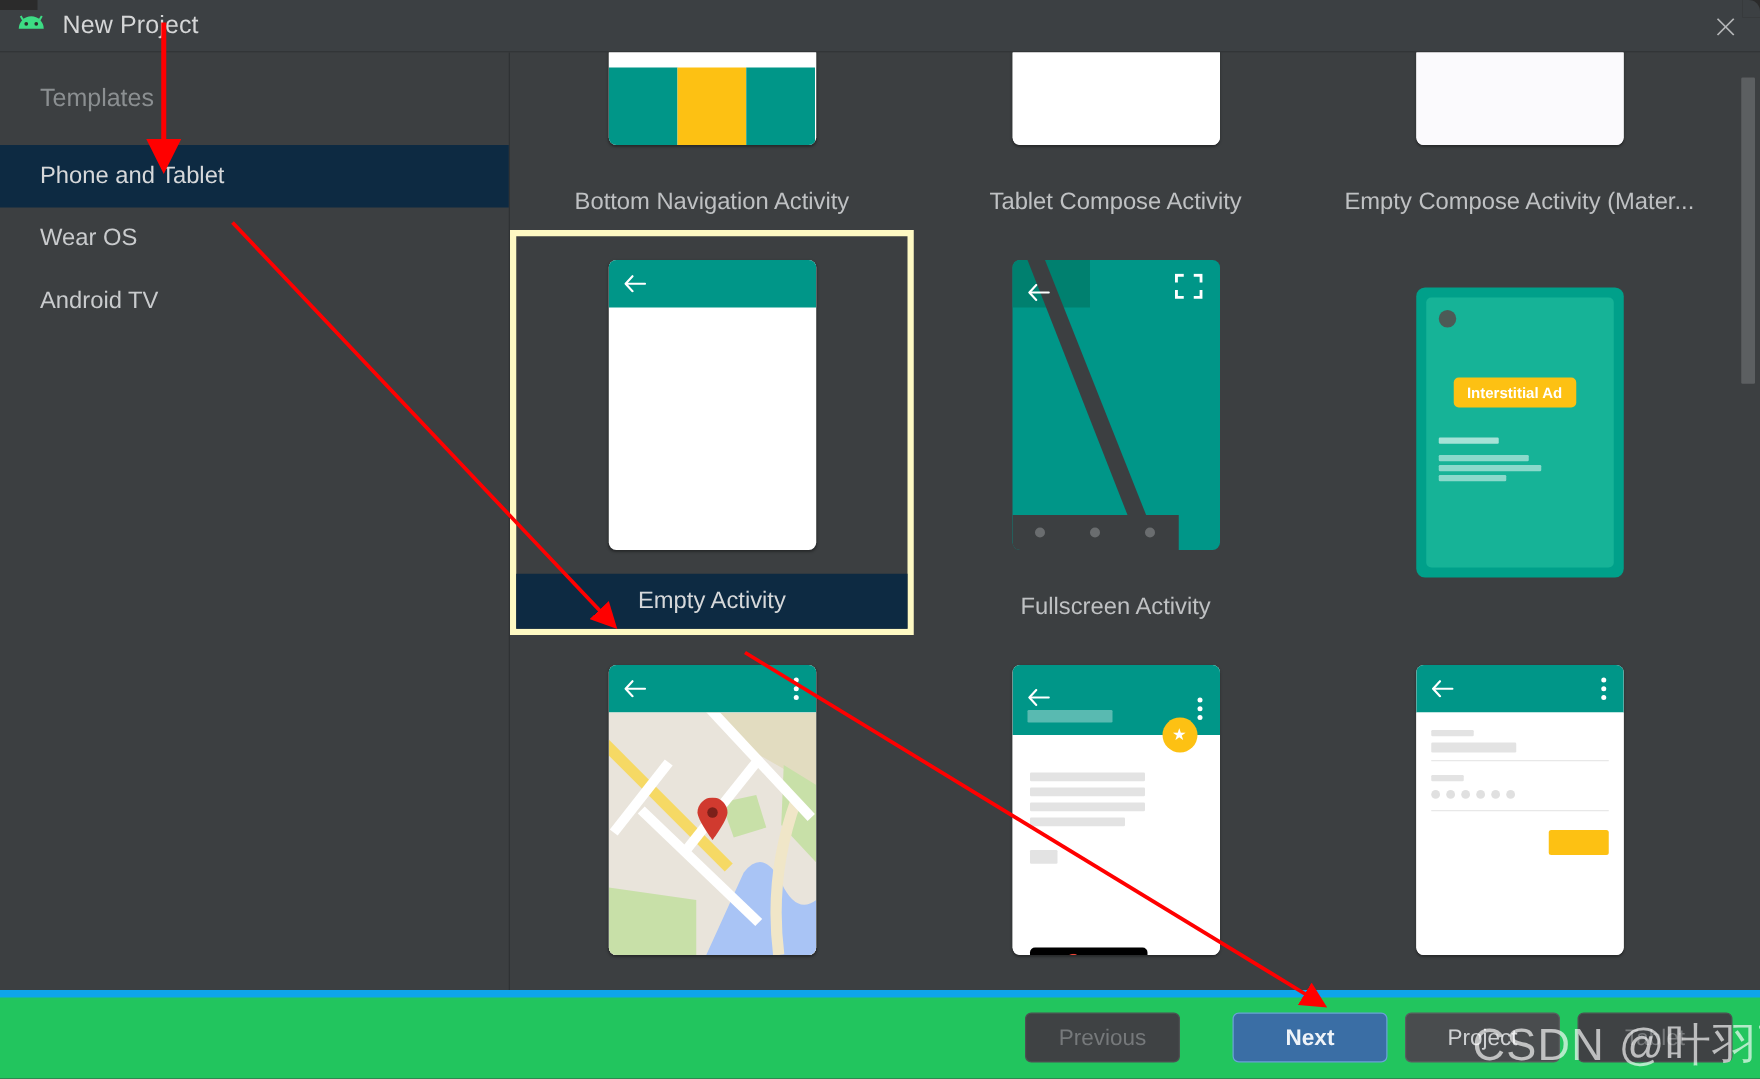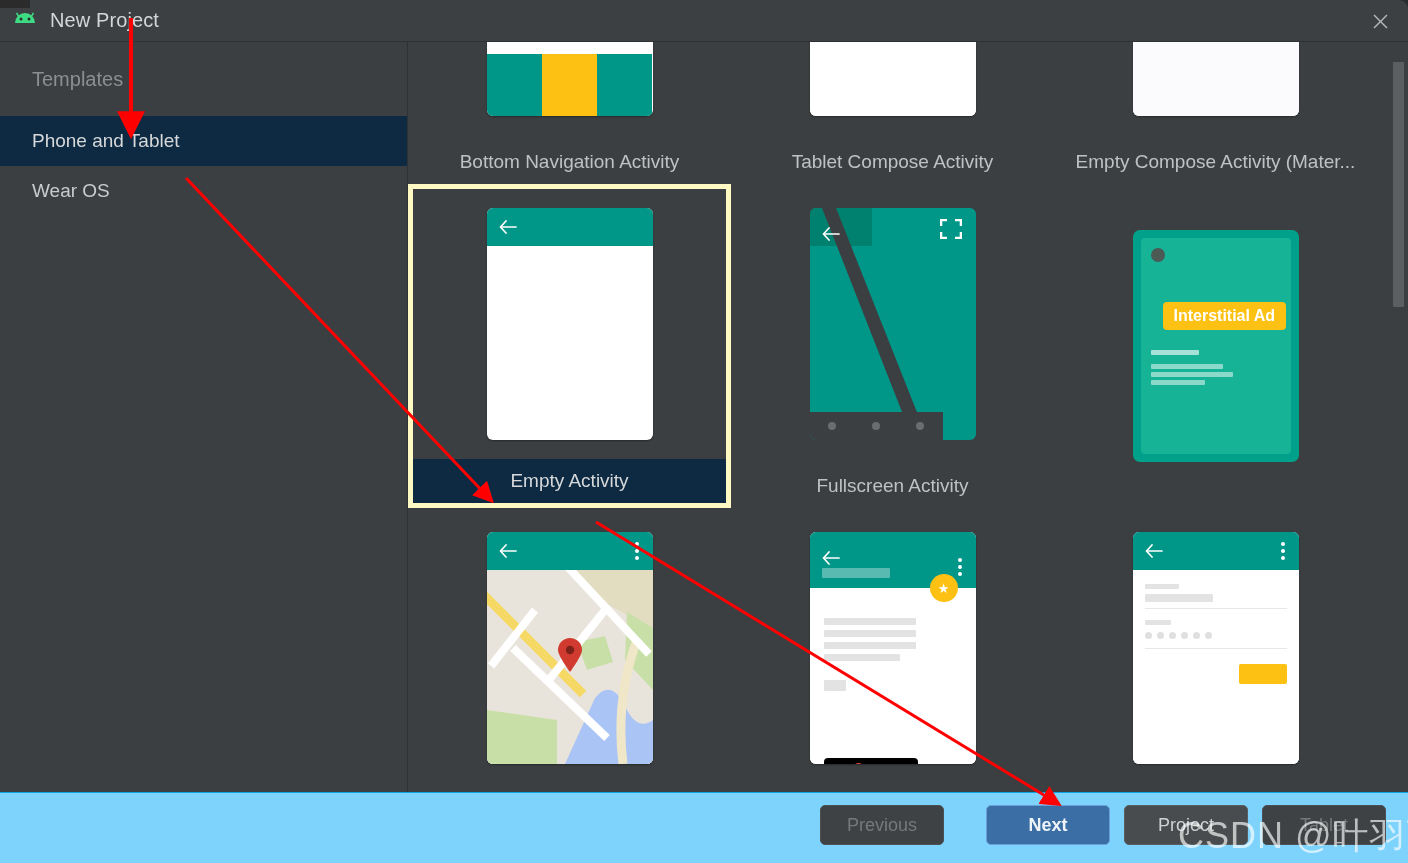--- a/index.html
+++ b/index.html
@@ -109,21 +109,21 @@
   }
   .kebab {
     position: absolute; right: 14px; top: 50%; transform: translateY(-50%);
     display:flex; flex-direction: column; gap: 3px; align-items:center;
   }
   .kebab span { width: 4px; height: 4px; background: #fff; border-radius: 50%; display:block;}
 
   
   .bottombar {
     position: absolute; left: 0; top: 792px; width: 1408px; height: 71px;
-    background: #7dd3fc; border-top: 1px solid #0ea5e9;
+    background: #22c55e; border-top: 6px solid #0ea5e9;
   }
   .btnrow {
     position: absolute; right: 22px; top: 12px;
     display: flex; gap: 14px; align-items: center;
   }
   .btn {
     min-width: 124px; height: 40px; border-radius: 5px;
     display: flex; align-items: center; justify-content: center;
     font-size: 18px; border: 1px solid #5a5d5f; background: #494c4e;
     color: #cfd1d3; cursor: pointer;
@@ -164,21 +164,21 @@
   .fs-nav { position:absolute; left:0; bottom:0; width:133px; height:28px; background:#3c3f41; display:flex; align-items:center; justify-content:space-around;}
   .fs-nav span{ width:8px;height:8px;border-radius:50%;background:#6a6d6f;display:block;}
   .fs-diag { position:absolute; left:0; top:0; width:166px; height:232px;}
   .fs-expand { position:absolute; right:14px; top:11px; width:22px; height:20px;}
 
   .admob-outer { width:166px; height:232px; border-radius:7px; background:#00a08a; padding:8px; }
   .admob-inner { width:100%; height:100%; background:#16b397; border-radius:4px; position:relative;}
   .admob-dot { position:absolute; left:10px; top:10px; width:14px;height:14px;border-radius:50%;background:#4c5a56;}
   .admob-btn {
     position:absolute; left:22px; top:64px; background:#fdc113; border-radius:4px;
-    padding:5px 11px; color:#fff; font-size:16px; font-weight:bold; white-space:nowrap;
+    padding:5px 11px; color:#fff; font-size:12px; font-weight:bold; white-space:nowrap;
   }
   .admob-line { position:absolute; background:rgba(255,255,255,.5); height:5px; border-radius:1px;}
 
   .map-body { height:194px; position:relative; overflow:hidden; background:#e8e3da;}
   .pin { position:absolute; left:50%; top:68px; transform:translateX(-50%); width:26px; height:34px;}
 
   .pay-body { background:#fff; position:relative; height:194px; }
   .gpay { position:absolute; left:14px; bottom:2px; width:94px; height:22px; background:#000; border-radius:4px;
           display:flex; align-items:center; justify-content:center; gap:4px; }
   .gpay-text { color:#fff; font-size:12px; }
@@ -223,20 +223,23 @@
 
   <div class="content">
 
     <div class="sidebar">
       <div class="sidebar-header">Templates</div>
       <div class="sb-item selected">
         <span>Phone and Tablet</span>
       </div>
       <div class="sb-item">
         <span>Wear OS</span>
+      </div>
+      <div class="sb-item">
+        <span>Android TV</span>
       </div>
     </div>
 
     <div class="grid-wrap">
       <div class="grid" style="margin-top:-182px;">
 
         <div class="cell">
           <div class="thumb-area">
             <div class="phone">
               <div class="bn-white"></div>

